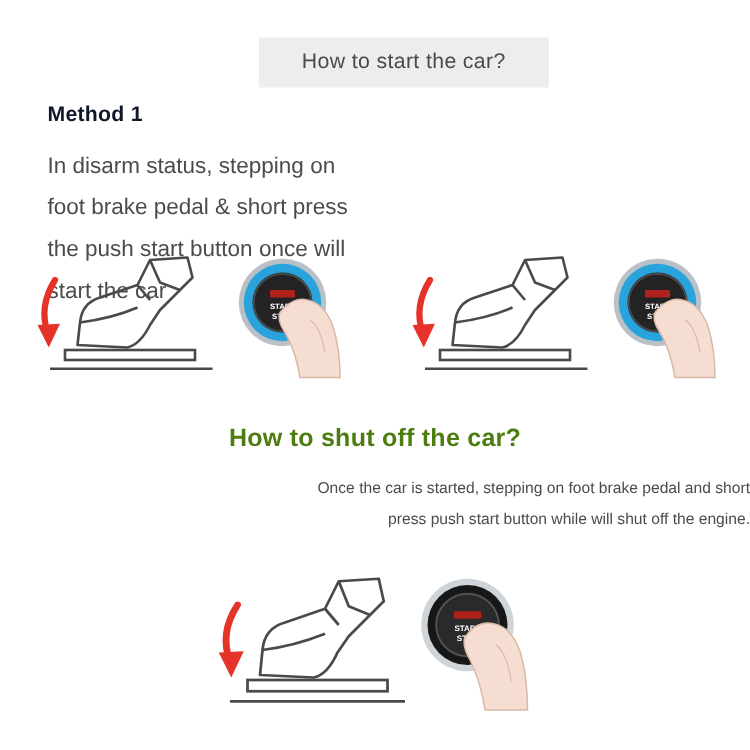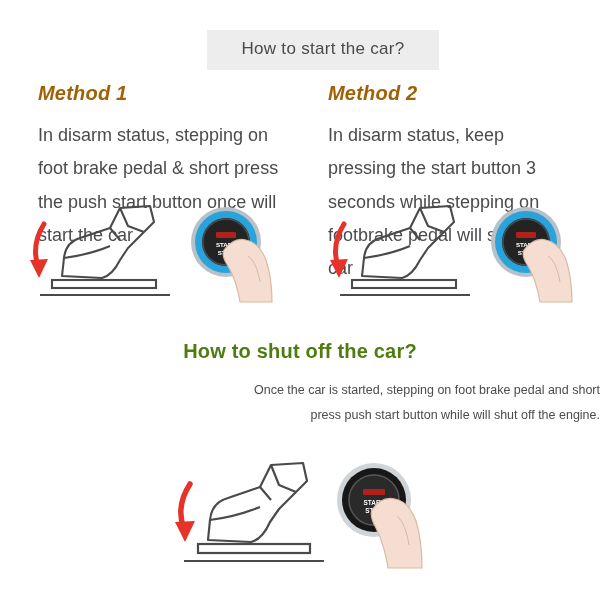--- a/index.html
+++ b/index.html
@@ -44,26 +44,25 @@
     display: flex;
   }
   .method {
     width: 300px;
     box-sizing: border-box;
     padding-left: 38px;
     padding-right: 16px;
   }
   .method.second { padding-left: 28px; }
   .method-title {
-    font-size: 20px;
+    font-size: 17px;
     font-weight: bold;
-    color: #a16207;
+    color: #0f172a;
     margin: 0 0 14px 0;
     letter-spacing: 0.2px;
-    font-style: italic;
   }
   .method-desc {
     font-size: 18px;
     line-height: 1.85;
     color: #4b4b4b;
     margin: 0;
     max-width: 245px;
   }
 
   
@@ -148,24 +147,20 @@
   <div class="banner-inner">How to start the car?</div>
 </div>
 
 <div class="methods">
 
   <div class="method first">
     <div class="method-title">Method 1</div>
     <p class="method-desc">In disarm status, stepping on foot brake pedal &amp; short press the push start button once will start the car</p>
   </div>
 
-  <div class="method second">
-    <div class="method-title">Method 2</div>
-    <p class="method-desc">In disarm status, keep pressing the start button 3 seconds while stepping on footbrake pedal will start the car</p>
-  </div>
 
 </div>
 
 <div class="illus-row">
 
   <div class="illus left">
 
     <div class="foot-wrap">
       <svg width="150" height="110" viewBox="0 0 150 110">
 

